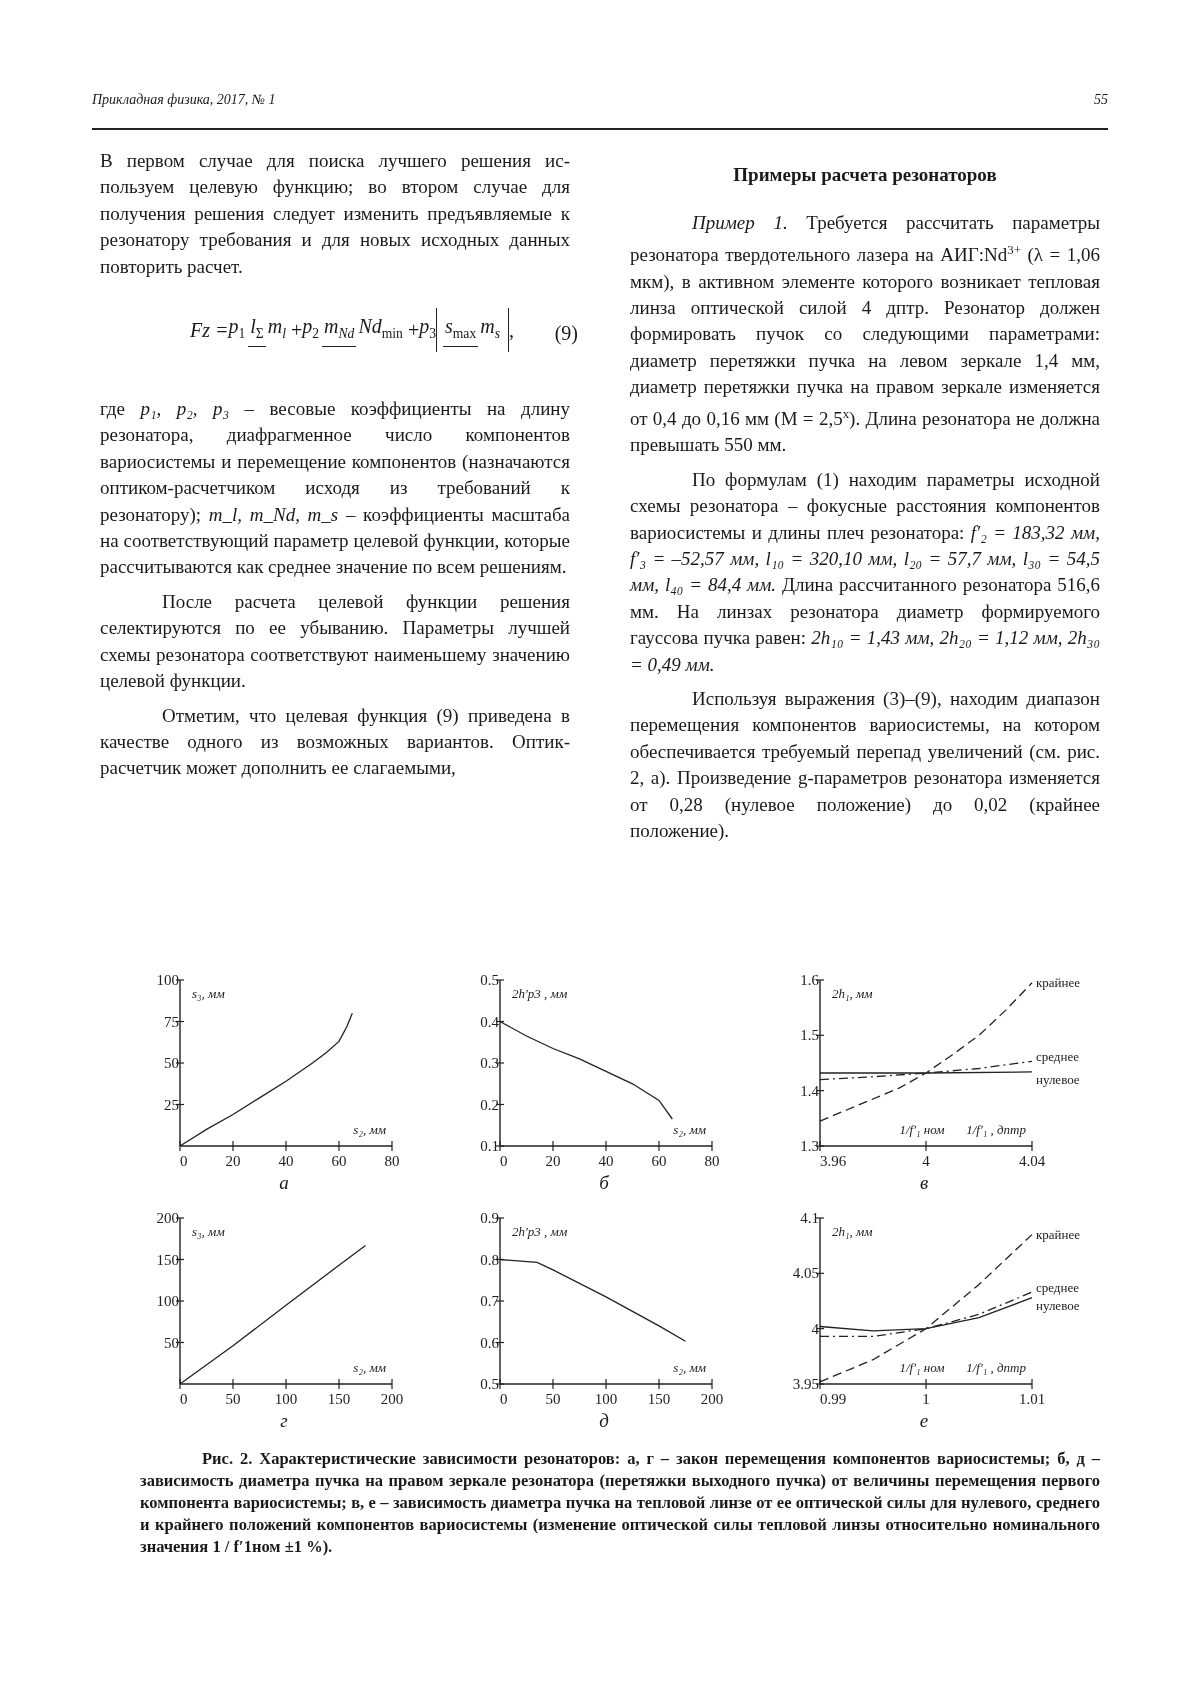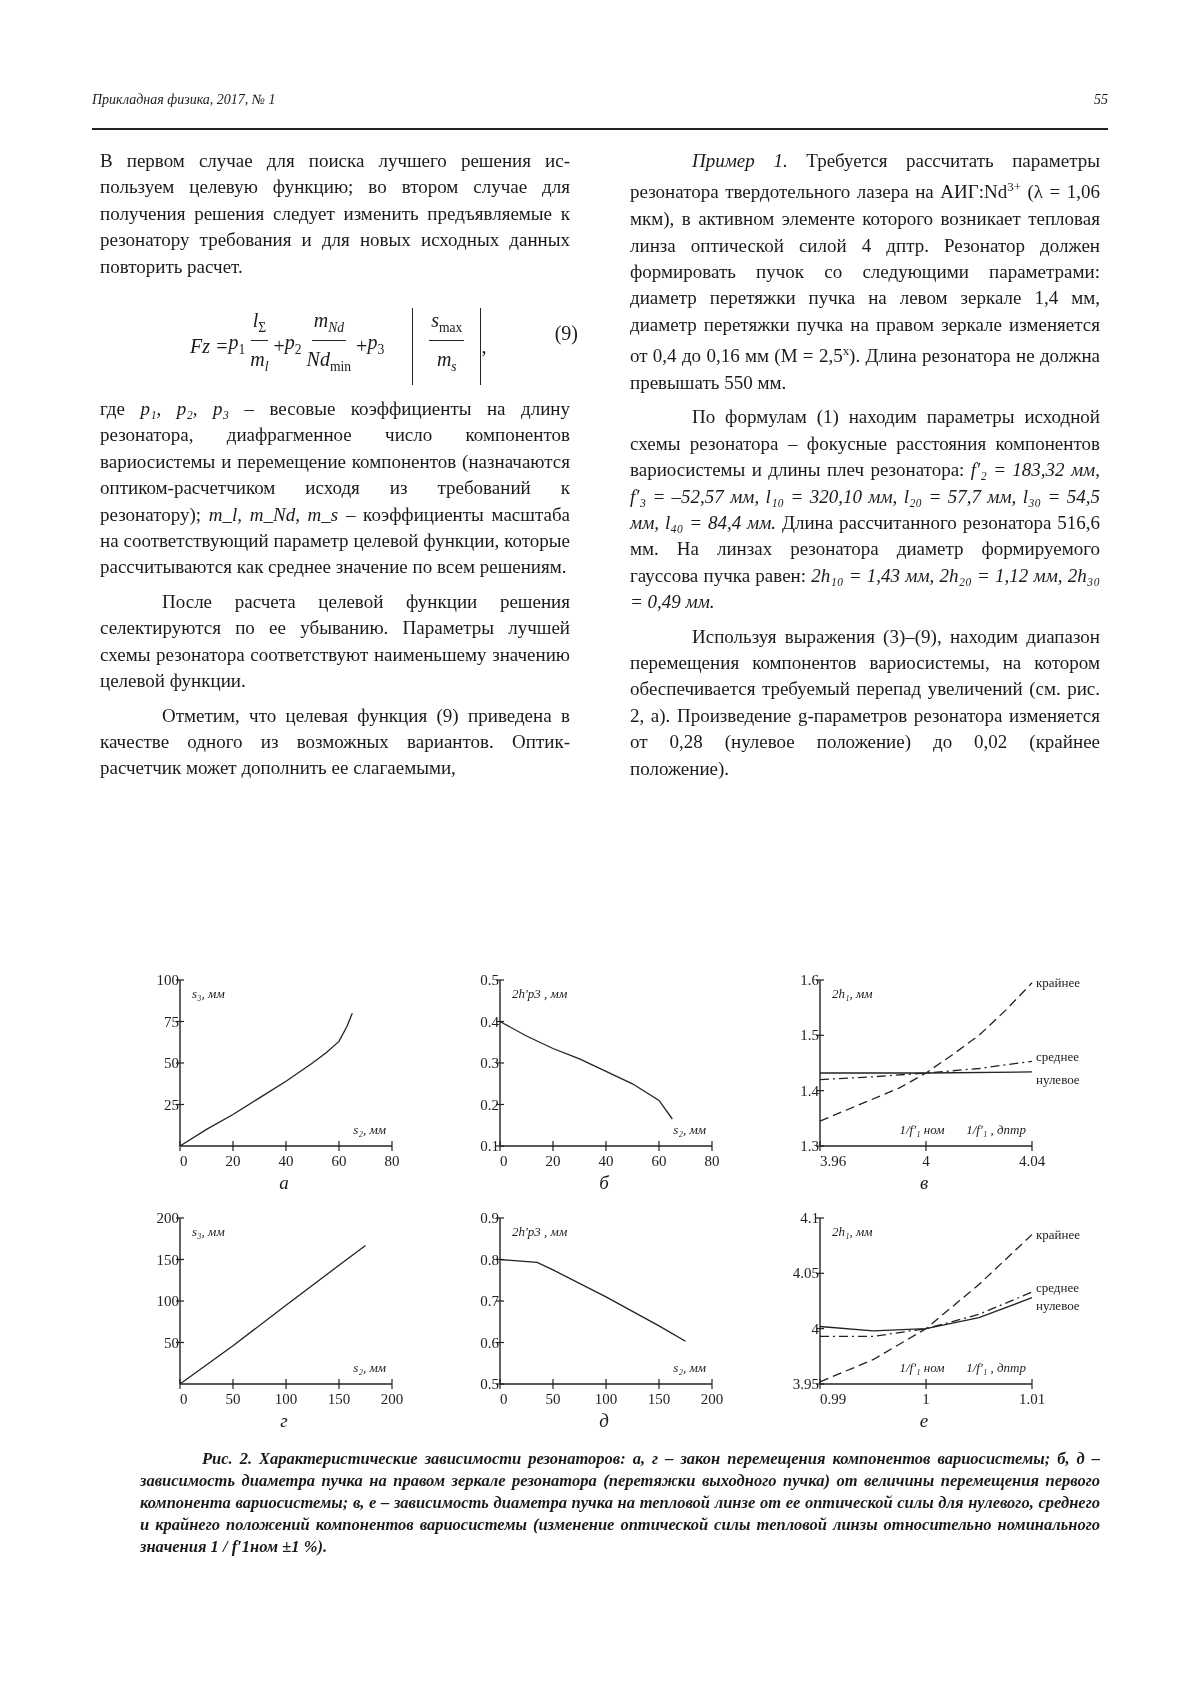--- a/index.html
+++ b/index.html
@@ -12,38 +12,38 @@
   .header-rule { position: absolute; left: 92px; top: 128px; width: 1016px; height: 2px; background: #222; }
 
   .col { position: absolute; top: 140px; width: 486px; font-size: 19px; line-height: 26.4px;
          text-align: justify; hyphens: manual; }
   .col.left { left: 92px; }
   .col.right { left: 622px; }
   .col p { margin: 8px; }
   .col p.indent { text-indent: 62px; }
   .formula { height: 96px; position: relative; margin: 10px 0 10px 0; font-size: 20px; }
   .formula .expr { position: absolute; left: 98px; top: 18px; font-style: italic; white-space: nowrap; display: flex; align-items: center; }
-  .frac { display: inline-flex; flex-direction: column; align-items: center; vertical-align: middle; margin: 0 3px; }
+  .frac { display: inline-flex; flex-direction: row; align-items: center; vertical-align: middle; margin: 0 3px; }
   .frac .num { border-bottom: 1px solid #222; padding: 0 2px; line-height: 24px; }
   .frac .den { line-height: 36px; padding: 0 2px; }
-  .abs { border-left: 1.5px solid #222; border-right: 1.5px solid #222; padding: 0 13px; display: inline-flex; margin-left: 28px; }
+  .abs { border-left: 1.5px solid #222; border-right: 1.5px solid #222; padding: 0 3px; display: inline-flex; }
   .formula .eqno { position: absolute; right: 0; top: 30px; font-style: normal; }
   .up { font-style: normal; }
   sub, sup { font-size: 0.68em; }
   .section-title { text-align: center; font-weight: bold; margin: 22px 0 22px 0 !important; }
   .lead { font-weight: normal; font-style: italic; }
 
   .figures { position: absolute; left: 148px; top: 970px; width: 952px; height: 462px; }
   .panel { position: absolute; }
   .panel svg { display: block; overflow: visible; }
   .panel .letter { position: absolute; font-style: italic; font-size: 19px; width: 100%; text-align: center; }
   svg text { font-family: "Liberation Serif", "DejaVu Serif", serif; fill: #222; }
 
   .caption { position: absolute; left: 140px; top: 1448px; width: 960px; font-size: 16.5px; line-height: 22px;
-             font-weight: bold; font-style: italic; text-align: justify; }
+             font-weight: bold; text-align: justify; }
   .caption p { margin: 0; text-indent: 62px; }
 </style>
 </head>
 <body>
 
 <div class="header">
   <span class="journal">Прикладная физика, 2017, № 1</span>
   <span class="page">55</span>
 </div>
 <div class="header-rule"></div>
@@ -75,20 +75,21 @@
       <span class="up">,</span>
     </div>
     <span class="eqno">(9)</span>
   </div>
   <p><span>где </span><i>p₁, p₂, p₃</i><span> – весовые коэффициенты на длину резонатора, диафрагменное число компонентов вариосистемы и перемещение компонентов (на­значаются оптиком-расчетчиком исходя из требо­ваний к резонатору); </span><i>m_l, m_Nd, m_s</i><span> – коэффициенты масштаба на соответствующий параметр целевой функции, которые рассчитываются как среднее значение по всем решениям.</span></p>
   <p class="indent">После расчета целевой функции решения селектируются по ее убыванию. Параметры луч­шей схемы резонатора соответствуют наименьше­му значению целевой функции.</p>
   <p class="indent">Отметим, что целевая функция (9) приведе­на в качестве одного из возможных вариантов. Оптик-расчетчик может дополнить ее слагаемыми,</p>
 </div>
 
 <div class="col right">
+  <p class="section-title">Примеры расчета резонаторов</p>
   <p class="indent"><span class="lead">Пример 1.</span><span> Требуется рассчитать параметры резонатора твердотельного лазера на АИГ:Nd</span><sup>3+</sup><span> (λ = 1,06 мкм), в активном элементе которого воз­никает тепловая линза оптической силой 4 дптр. Резонатор должен формировать пучок со следую­щими параметрами: диаметр перетяжки пучка на левом зеркале 1,4 мм, диаметр перетяжки пучка на правом зеркале изменяется от 0,4 до 0,16 мм (M = 2,5</span><sup>x</sup><span>). Длина резонатора не должна превы­шать 550 мм.</span></p>
   <p class="indent"><span>По формулам (1) находим параметры исход­ной схемы резонатора – фокусные расстояния компонентов вариосистемы и длины плеч резона­тора: </span><i>f′₂ = 183,32 мм, </i><i>f′₃ = –52,57 мм, </i><i>l₁₀ = 320,10 мм, </i><i>l₂₀ = 57,7 мм, </i><i>l₃₀ = 54,5 мм, </i><i>l₄₀ = 84,4 мм.</i><span> Длина рассчитанного резонатора 516,6 мм. На линзах ре­зонатора диаметр формируемого гауссова пучка равен: </span><i>2h₁₀ = 1,43 мм, </i><i>2h₂₀ = 1,12 мм, </i><i>2h₃₀ = 0,49 мм.</i></p>
   <p class="indent">Используя выражения (3)–(9), находим диа­пазон перемещения компонентов вариосистемы, на котором обеспечивается требуемый перепад увеличений (см. рис. 2, а). Произведение g-пара­метров резонатора изменяется от 0,28 (нулевое положение) до 0,02 (крайнее положение).</p>
 </div>
 
 <div class="figures">
   <div class="panel" id="panel-a" style="left:20px;top:0px;">
       <svg width="262" height="200" viewBox="-8 -6 262 200">
         <line x1="4" y1="170" x2="216" y2="170" stroke="#222" stroke-width="1.4"></line>
         <line x1="4" y1="170" x2="4" y2="4" stroke="#222" stroke-width="1.4"></line>

